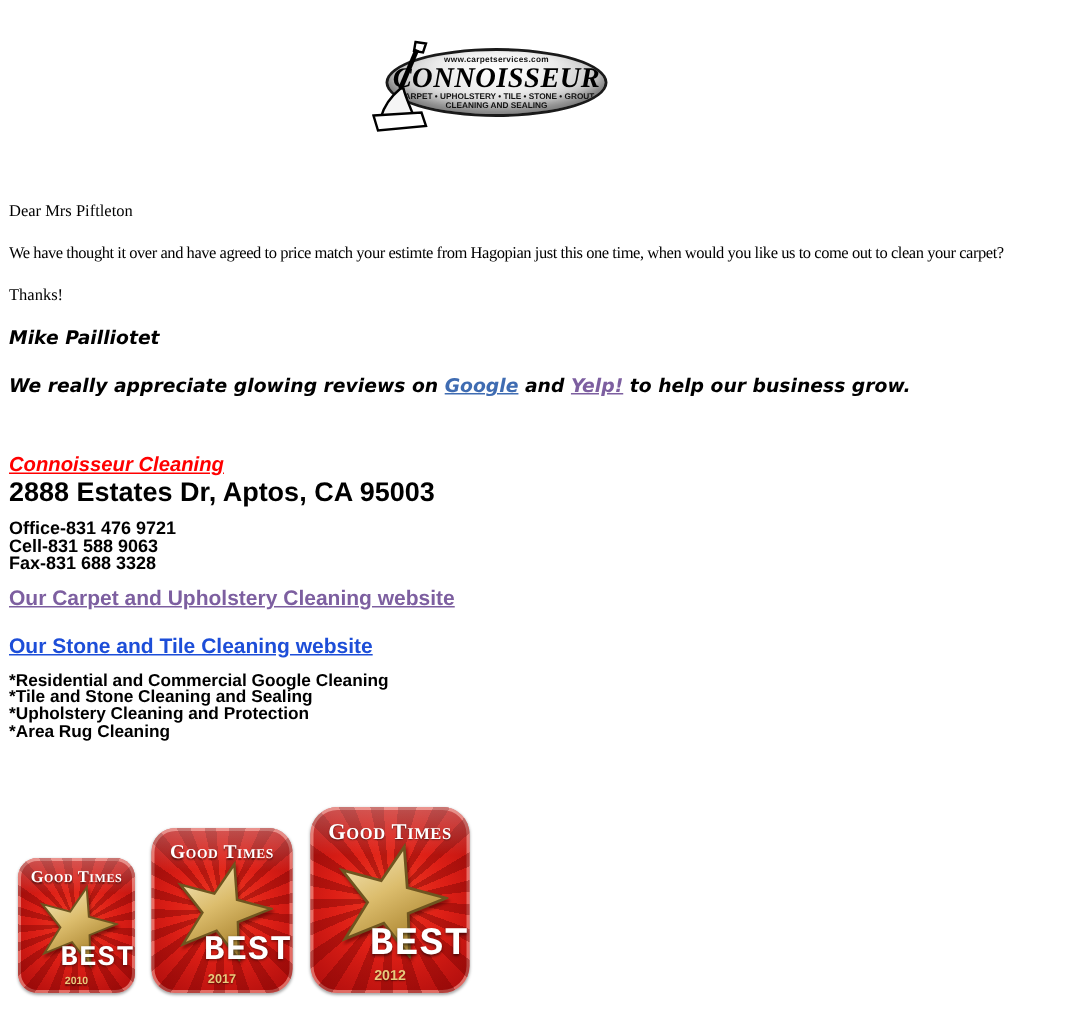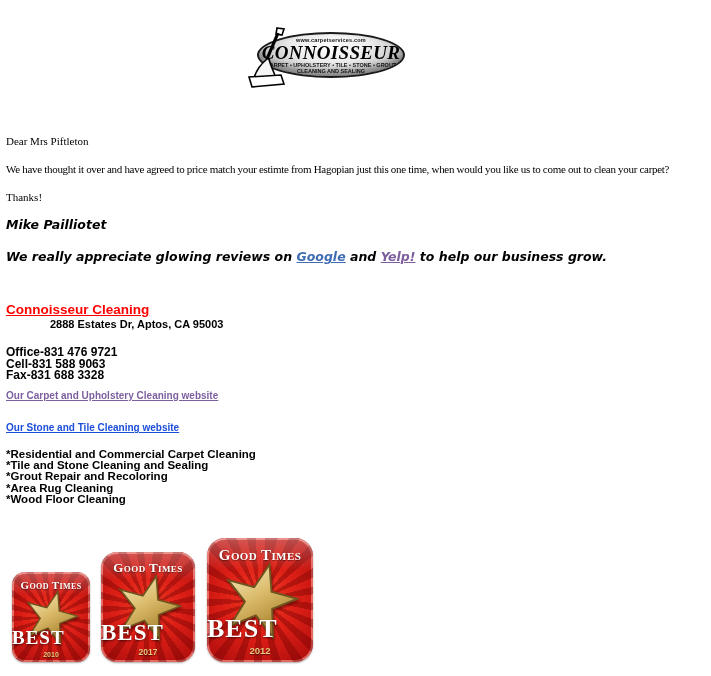--- a/index.html
+++ b/index.html
@@ -38,24 +38,24 @@
     position:absolute; left:6px;
     font-family:"DejaVu Sans", sans-serif; font-style:italic;
     font-size:12.5px; white-space:nowrap;font-weight:bold;
   }
   a { text-decoration:underline; }
   .link-blue   { cursor:pointer; }
   .link-purple { cursor:pointer; }
 
   
   .sig { font-family:"Liberation Sans", sans-serif; font-weight:bold; position:absolute; left:6px; white-space:nowrap; }
-  .company-link { font-size:13.5px; text-decoration:underline; cursor:pointer; }
-  .address { font-size:11px;margin-left:44px; }
+  .company-link { font-size:13.5px; font-style:italic; text-decoration:underline; cursor:pointer; }
+  .address { font-size:18px; }
   .phones { font-size:12px; line-height:11.5px; }
-  .site-link { font-size:10px; cursor:pointer; }
+  .site-link { font-size:14px; cursor:pointer; }
   .services { font-size:11.5px; line-height:11.2px; }
 
   
   .badges { position:absolute; left:12px; top:538px; height:124px; display:flex; align-items:flex-end; }
   .badge {
     position:relative; overflow:hidden; flex:0 0 auto;
     display:flex; flex-direction:column; align-items:center;
     background: radial-gradient(circle at 50% 48%, #ef3b24 0%, #dd1f16 45%, #ab0c0c 100%);
     box-shadow: inset 0 0 0 2px rgba(255,180,170,.55), 0 1px 2px rgba(0,0,0,.35);
   }
@@ -68,22 +68,22 @@
     content:""; position:absolute; inset:0;
     background: linear-gradient(180deg, rgba(255,255,255,.28) 0%, rgba(255,255,255,0) 26%);
   }
   .badge-title {
     position:relative; z-index:3; color:#fff;
     font-family:"Liberation Serif", serif; font-weight:bold; font-variant:small-caps;
     letter-spacing:.4px; white-space:nowrap; text-shadow:0 1px 1px rgba(0,0,0,.45);
   }
   .badge-star { position:absolute; z-index:1; filter:drop-shadow(1px 2px 1px rgba(60,0,0,.5)); }
   .badge-best {
-    position:absolute; z-index:3; left:0; right:0; text-align:left;
-    color:#fff; font-family:Liberation Serif, serif; font-weight:bold;
+    position:absolute; z-index:3; left:0; right:0; text-align:right;
+    color:#fff; font-family:Liberation Mono, monospace; font-weight:bold;
     letter-spacing:1px; text-shadow:0 1px 2px rgba(0,0,0,.55);
   }
   .badge-year {
     position:absolute; z-index:3; left:0; right:0; text-align:center;
     color:#e9c97c; font-family:"Liberation Sans", sans-serif; font-weight:bold;
     text-shadow:0 1px 1px rgba(0,0,0,.5);
   }
   .b1 { width:78px;  height:90px;  border-radius:13px; }
   .b2 { width:94px;  height:110px; border-radius:16px; margin-left:11px; }
   .b3 { width:106px; height:124px; border-radius:18px; margin-left:12px; }
@@ -143,25 +143,24 @@
 <div class="sig phones" style="top:347px">
   <div>Office-831 476 9721</div>
   <div>Cell-831 588 9063</div>
   <div>Fax-831 688 3328</div>
 </div>
 
 <a class="sig site-link" style="top:390px; color:#7d5fa0">Our Carpet and Upholstery Cleaning website</a>
 <a class="sig site-link" style="top:422px; color:#1d4ed8">Our Stone and Tile Cleaning website</a>
 
 <div class="sig services" style="top:449px">
-  <div>*Residential and Commercial Carpet Cleaning</div>
+  <div>*Residential and Commercial Google Cleaning</div>
   <div>*Tile and Stone Cleaning and Sealing</div>
-  <div>*Grout Repair and Recoloring</div>
+  <div>*Upholstery Cleaning and Protection</div>
   <div>*Area Rug Cleaning</div>
-  <div>*Wood Floor Cleaning</div>
 </div>
 
 <div class="badges">
 
   <div class="badge b1">
     <div class="badge-title">Good Times</div>
     <svg class="badge-star" viewBox="0 0 100 100">
       <g transform="rotate(15 50 50)">
         <path d="M50 3 L61.5 36 L96 36 L68 57 L78.5 92 L50 70.5 L21.5 92 L32 57 L4 36 L38.5 36 Z" fill="url(#goldgrad)" stroke="#6e5520" stroke-width="2.4"></path>
       </g>

